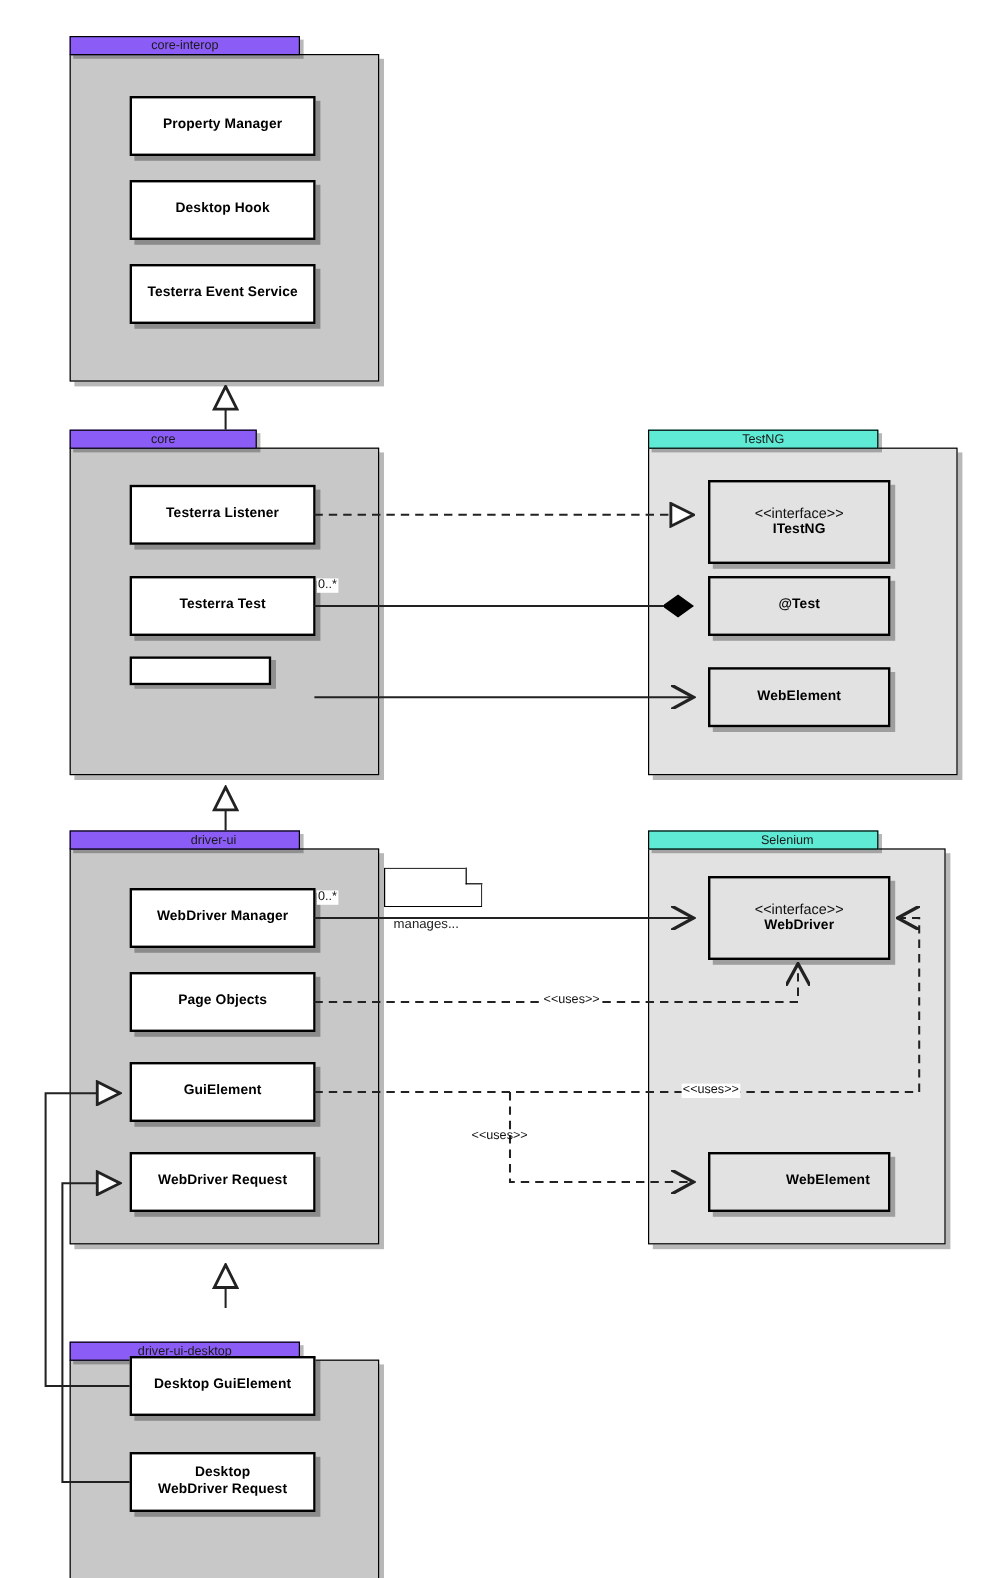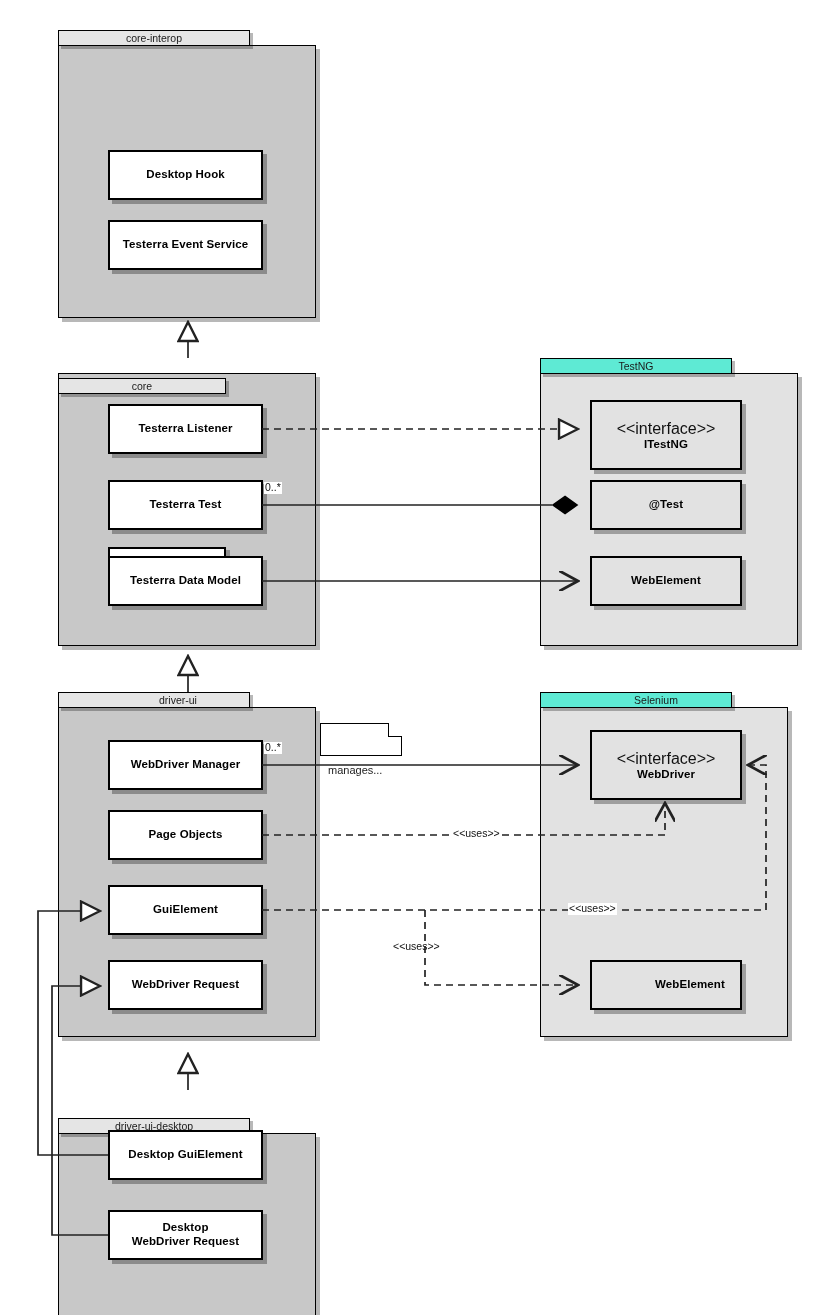--- a/index.html
+++ b/index.html
@@ -25,21 +25,21 @@
   }
   
   .pkg{ position:absolute; }
   .pkg-tab{
     position:absolute;
     top:0;
     left:0;
     height:16px;
     box-sizing:border-box;
     border:1.6px solid #000;
-    background:#e5e5e5;
+    background:#8b5cf6;
     box-shadow:3px 3px 0 0 rgba(0,0,0,0.28);
     display:flex;
     align-items:center;
     justify-content:center;
     z-index:2;
   }
   .pkg-tab span{
     font-size:10.5px;
     color:#1a1a1a;
     line-height:1;
@@ -72,21 +72,21 @@
     text-align:center;
   }
   .cls .nm{
     font-size:11.5px;
     font-weight:bold;
     color:#000;
     line-height:1.18;
     letter-spacing:0.1px;
   }
   .cls .stereo{
-    font-size:16px;
+    font-size:12px;
     font-weight:normal;
     color:#111;
     line-height:1.2;
     text-align:center;
   }
   .cls.light{ background:#e2e2e2; }
 
   
   .ghost{
     position:absolute;
@@ -193,44 +193,44 @@
       <path d="M108,1235 L52,1235 L52,986 L100,986" marker-end="url(#hollowTri)"></path>
     </g>
   </svg>
 
   <div class="pkg" style="left:58px; top:30px; width:262px; height:288px;">
     <div class="pkg-tab" style="width:192px;">
       <span>core-interop</span>
     </div>
     <div class="pkg-body" style="top:15px; width:258px; height:273px;"></div>
   </div>
+  <div class="cls" style="left:108px; top:80px; width:155px; height:50px;">
+    <div class="nm">Property Manager</div>
+  </div>
   <div class="cls" style="left:108px; top:150px; width:155px; height:50px;">
     <div class="nm">Desktop Hook</div>
   </div>
   <div class="cls" style="left:108px; top:220px; width:155px; height:50px;">
     <div class="nm">Testerra Event Service</div>
   </div>
 
   <div class="pkg" style="left:58px; top:358px; width:262px; height:288px;">
-    <div class="pkg-tab" style="width:168px;margin-top:20px;">
+    <div class="pkg-tab" style="width:156px;">
       <span>core</span>
     </div>
     <div class="pkg-body" style="top:15px; width:258px; height:273px;"></div>
   </div>
   <div class="cls" style="left:108px; top:404px; width:155px; height:50px;">
     <div class="nm">Testerra Listener</div>
   </div>
   <div class="cls" style="left:108px; top:480px; width:155px; height:50px;">
     <div class="nm">Testerra Test</div>
   </div>
 
   <div class="ghost" style="left:108px; top:547px; width:118px; height:24px;"></div>
-  <div class="cls" style="left:108px; top:556px; width:155px; height:50px;">
-    <div class="nm">Testerra Data Model</div>
-  </div>
   <div class="lbl" style="left:264px; top:482px;">
     <span>0..*</span>
   </div>
 
   <div class="pkg light" style="left:540px; top:358px; width:262px; height:288px;">
     <div class="pkg-tab" style="width:192px;">
       <span>TestNG</span>
     </div>
     <div class="pkg-body" style="top:15px; width:258px; height:273px;"></div>
   </div>

